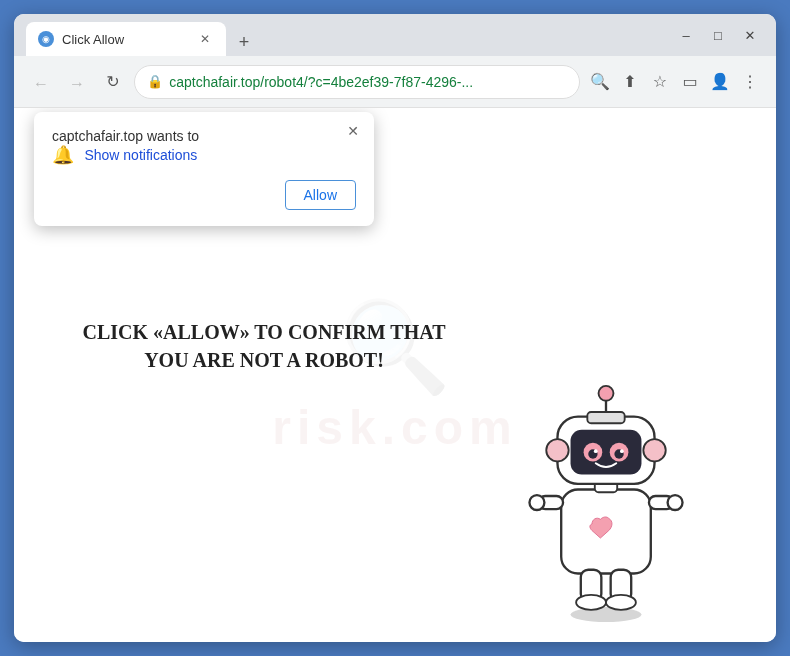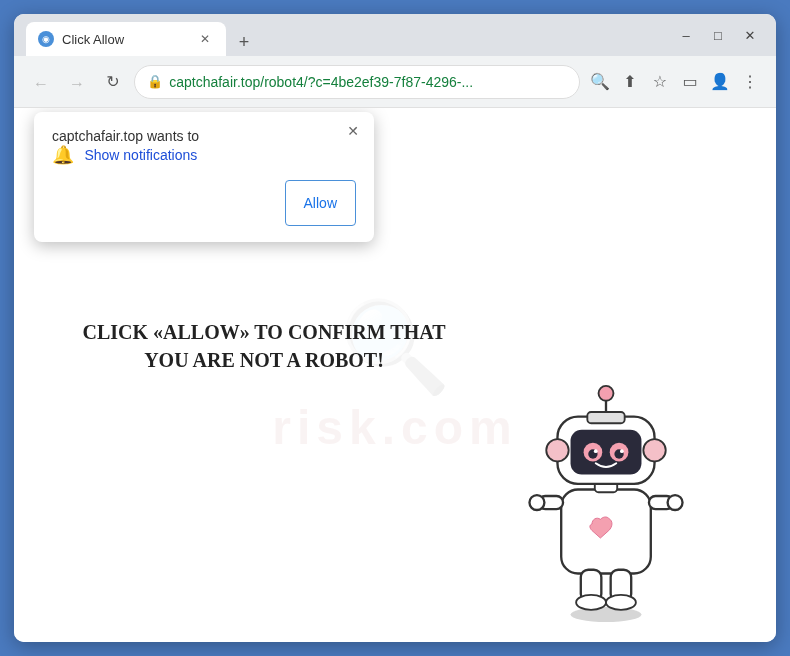--- a/index.html
+++ b/index.html
@@ -241,21 +241,21 @@
     .popup-notification-text {
       font-size: 14px;
       color: #1d4ed8;
     }
     .popup-buttons {
       display: flex;
       justify-content: flex-end;
       gap: 10px;
     }
     .popup-btn {
-      padding: 14px 18px;
+      padding: 6px 18px;
       border-radius: 4px;
       font-size: 14px;
       cursor: pointer;
       border: none;
       font-family: inherit;
     }
     .popup-btn-allow {
       background: #fff;
       border: 1px solid #4a90d9;
       color: #1a73e8;

